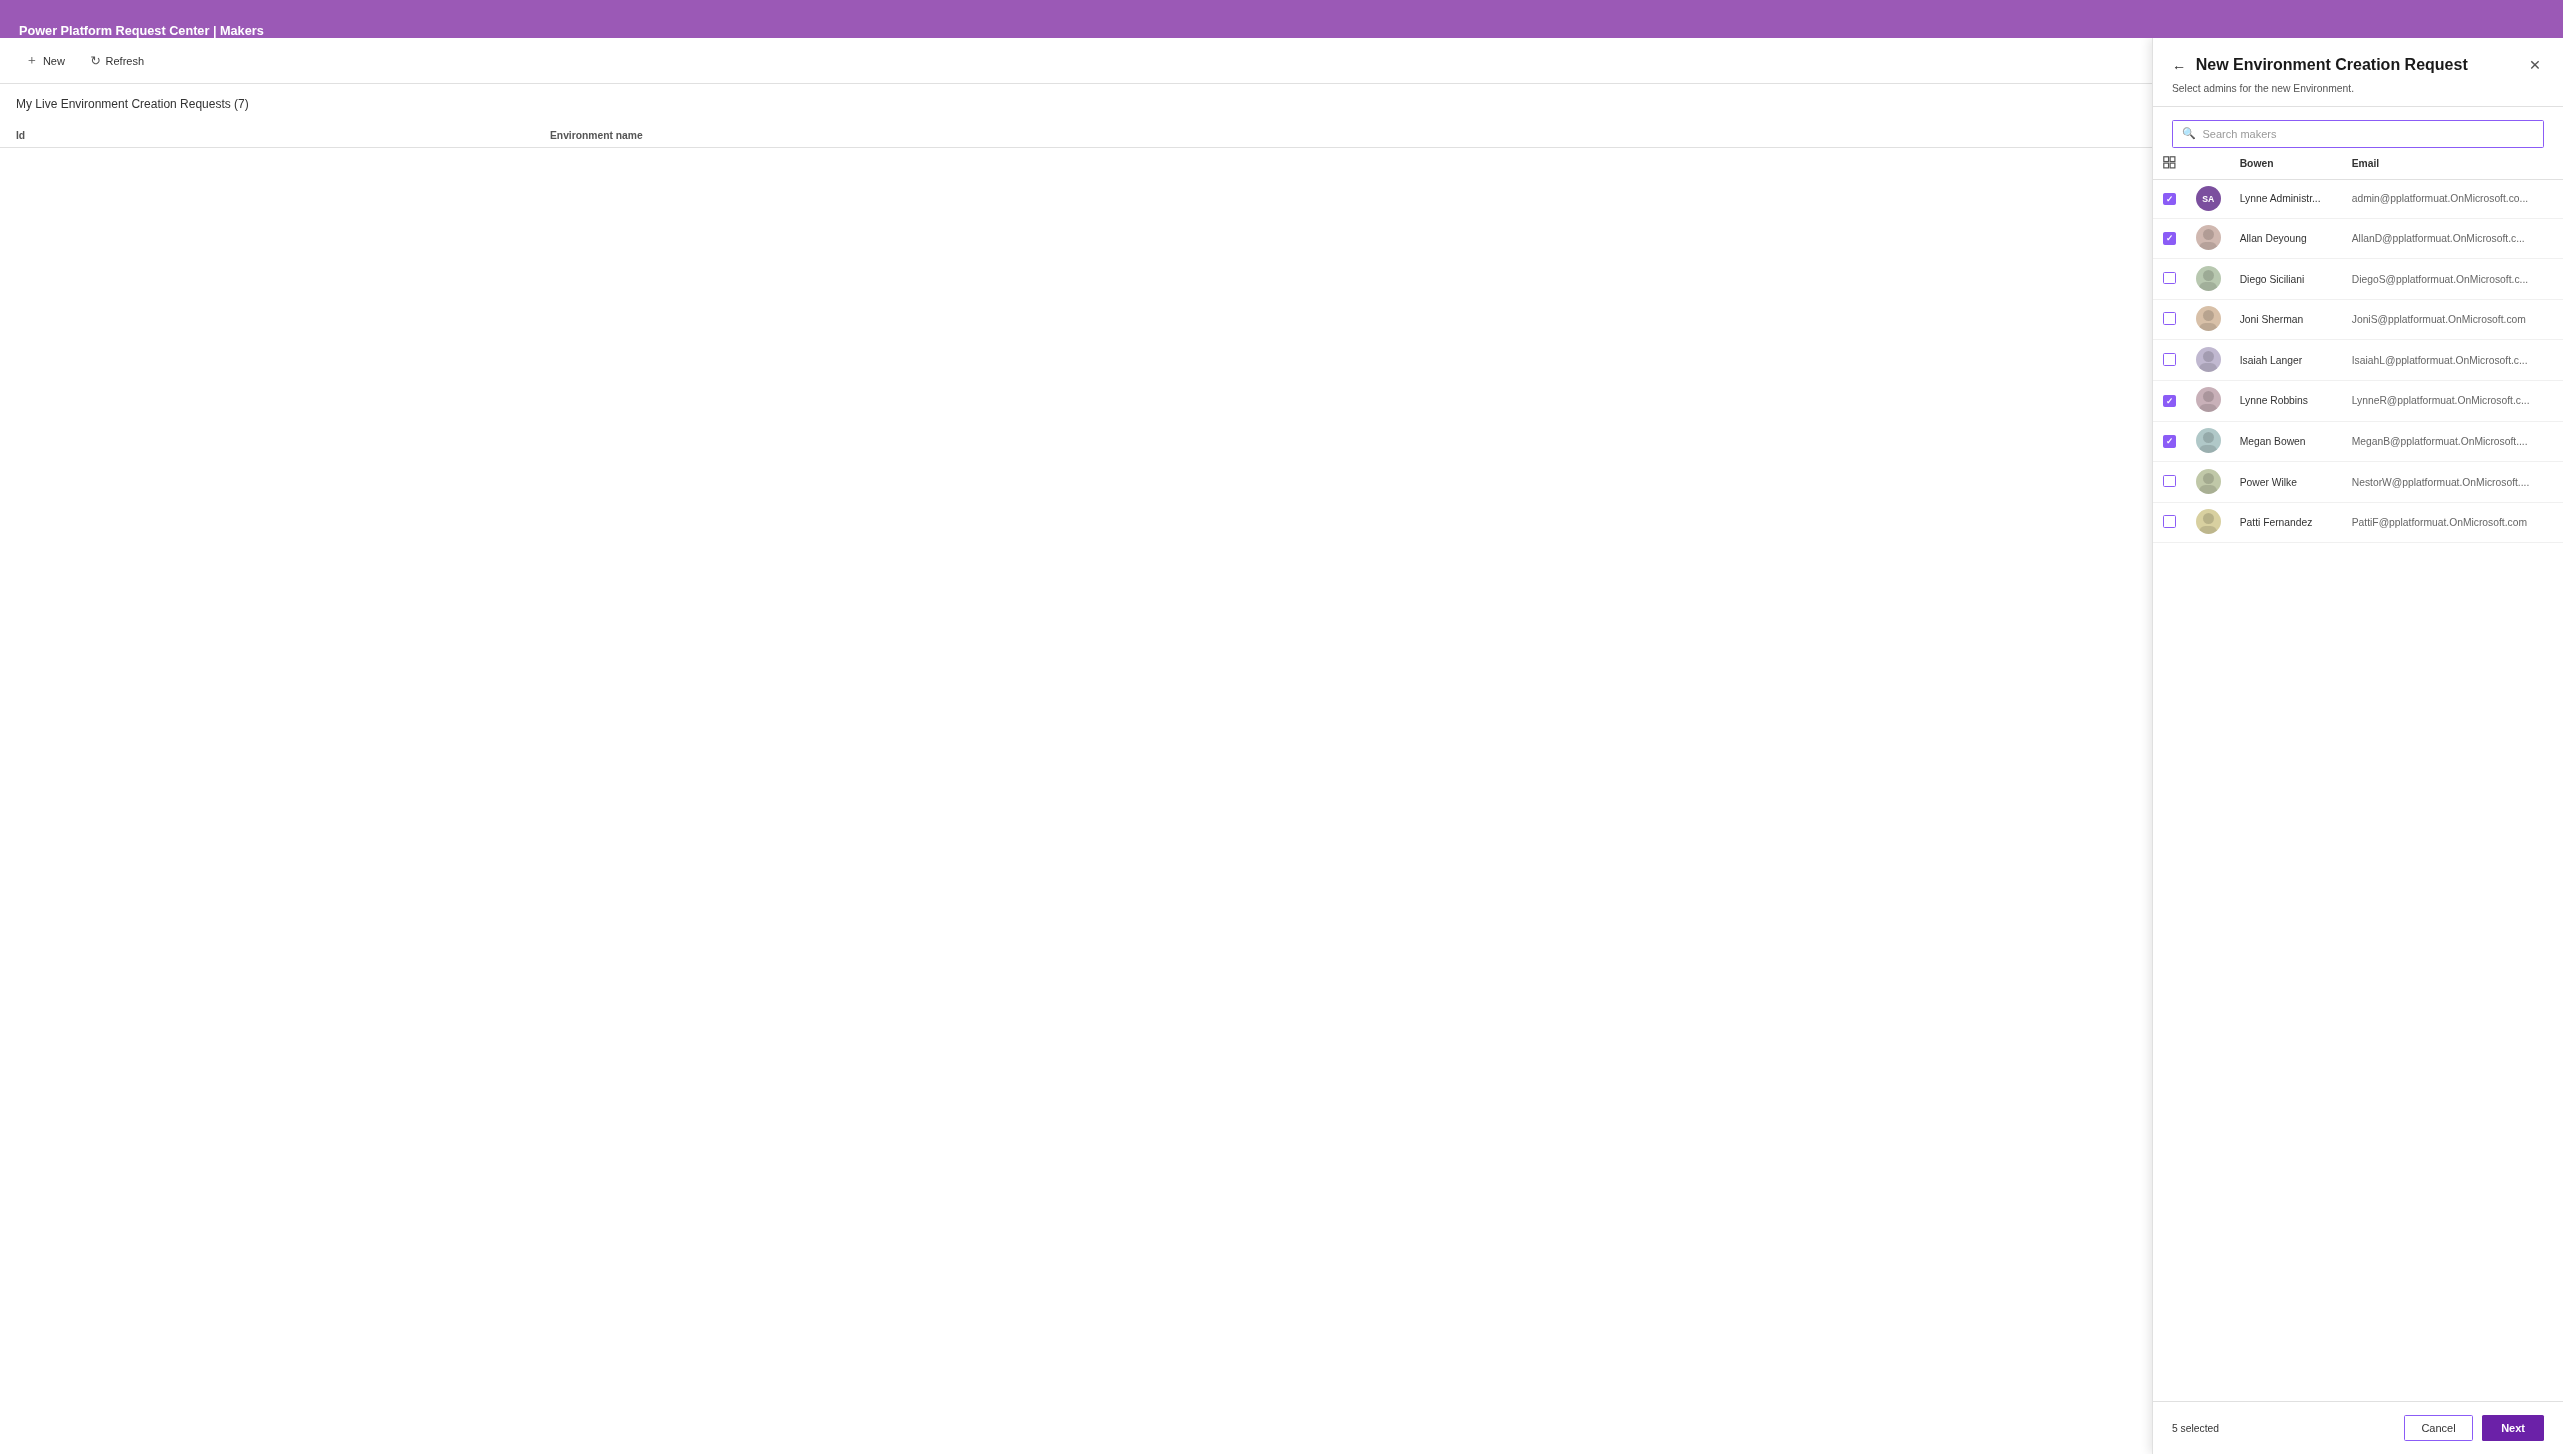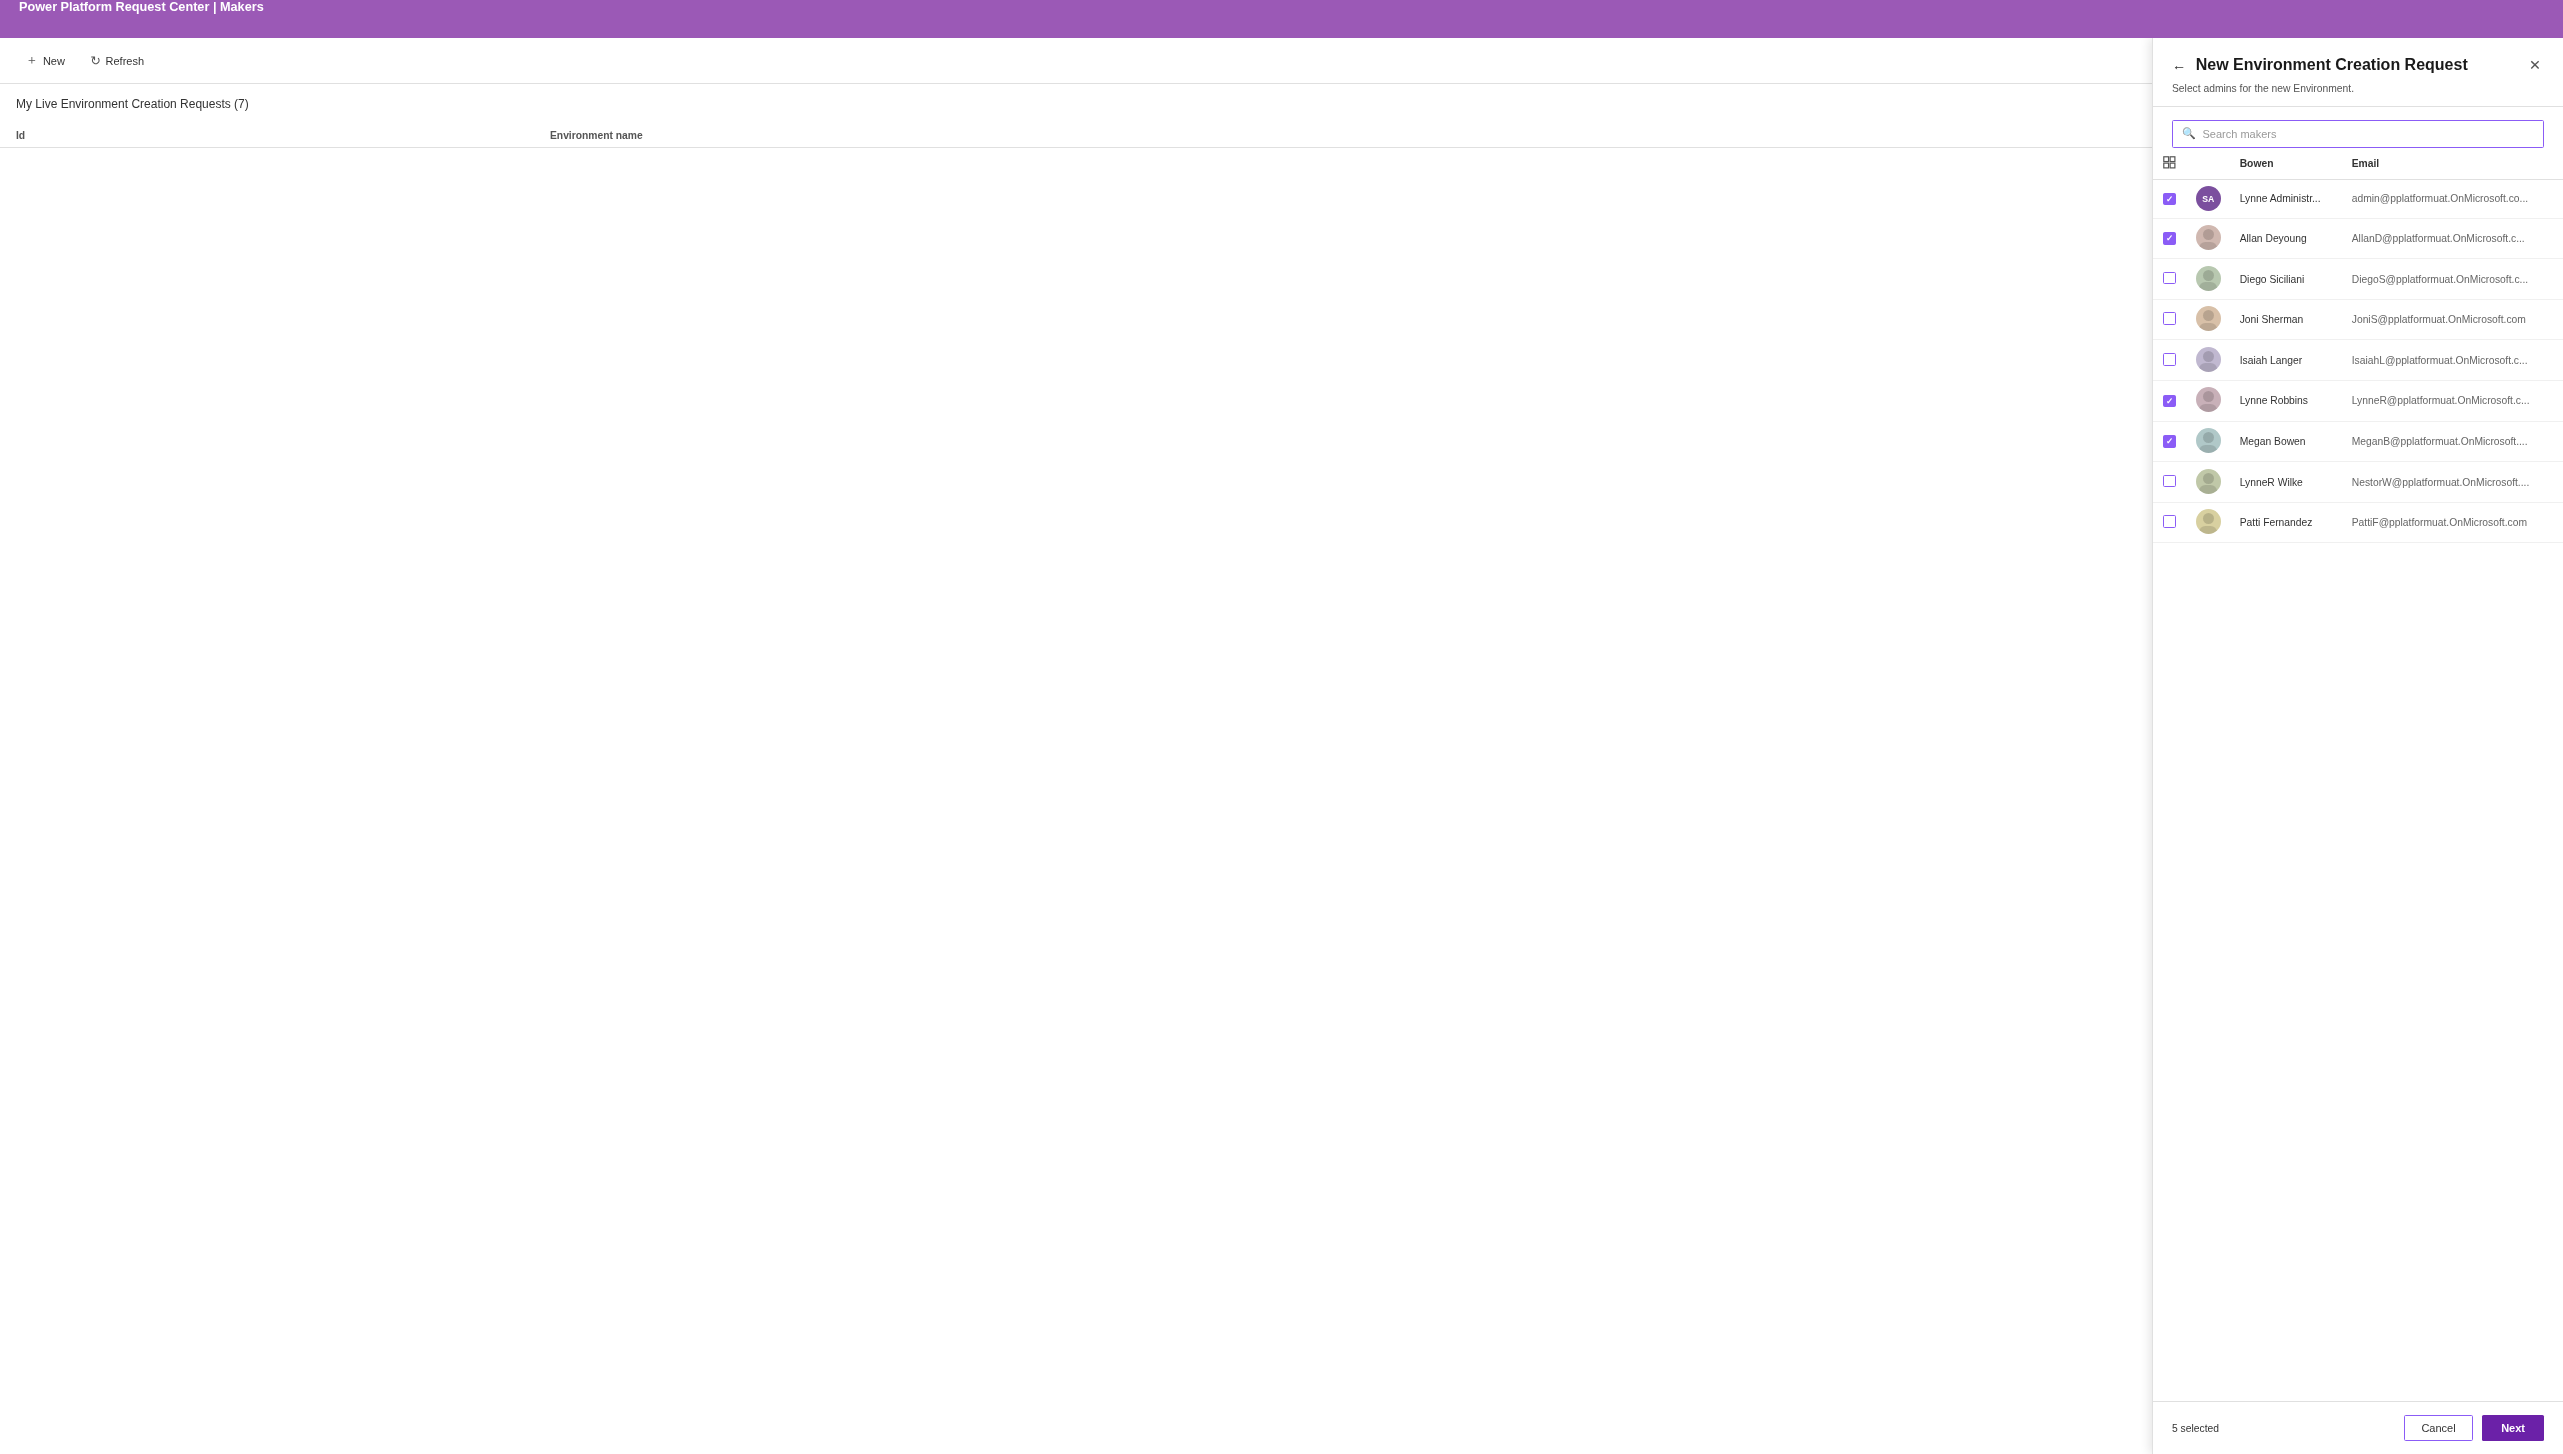--- a/index.html
+++ b/index.html
@@ -5,21 +5,21 @@
     * { box-sizing: border-box; margin: 0; padding: 0; }
     body { font-family: 'Segoe UI', sans-serif; display: flex; flex-direction: column; height: 100vh; overflow: hidden; background: #f3f2f1; }
 
     
     .app-header {
       background: #9b59b6;
       color: white;
       padding: 0 19px;
       height: 38px;
       display: flex;
-      align-items: flex-start;
+      align-items: flex-end;
       font-size: 12.7px;
       font-weight: 600;
       flex-shrink: 0;
     }
 
     
     .main-layout {
       display: flex;
       flex: 1;
       overflow: hidden;
@@ -447,21 +447,21 @@
               <td style="color: rgb(102, 102, 102);">MeganB@pplatformuat.OnMicrosoft....</td>
             </tr>
             <tr>
               <td style="text-align: center;"><div class="checkbox"></div></td>
               <td><div style="width: 25px; height: 25px; border-radius: 50%; background: rgb(192, 200, 168); display: inline-flex; align-items: flex-end; justify-content: center; overflow: hidden; flex-shrink: 0; position: relative;">
                   <div style="width: 100%; height: 100%; position: absolute; top: 0px; left: 0px; display: flex; flex-direction: column; align-items: center;">
                     <div style="width: 11px; height: 11px; border-radius: 50%; background: rgba(0, 0, 0, 0.15); margin-top: 4px; flex-shrink: 0;"></div>
                     <div style="width: 17.4px; height: 9.5px; border-radius: 6.3px 6.3px 0px 0px; background: rgba(0, 0, 0, 0.12); margin-top: 1.6px; flex-shrink: 0;"></div>
                   </div>
                 </div></td>
-              <td>LynneR Wilke</td>
+              <td>Power Wilke</td>
               <td style="color: rgb(102, 102, 102);">NestorW@pplatformuat.OnMicrosoft....</td>
             </tr>
             <tr>
               <td style="text-align: center;"><div class="checkbox"></div></td>
               <td><div style="width: 25px; height: 25px; border-radius: 50%; background: rgb(216, 208, 160); display: inline-flex; align-items: flex-end; justify-content: center; overflow: hidden; flex-shrink: 0; position: relative;">
                   <div style="width: 100%; height: 100%; position: absolute; top: 0px; left: 0px; display: flex; flex-direction: column; align-items: center;">
                     <div style="width: 11px; height: 11px; border-radius: 50%; background: rgba(0, 0, 0, 0.15); margin-top: 4px; flex-shrink: 0;"></div>
                     <div style="width: 17.4px; height: 9.5px; border-radius: 6.3px 6.3px 0px 0px; background: rgba(0, 0, 0, 0.12); margin-top: 1.6px; flex-shrink: 0;"></div>
                   </div>
                 </div></td>

